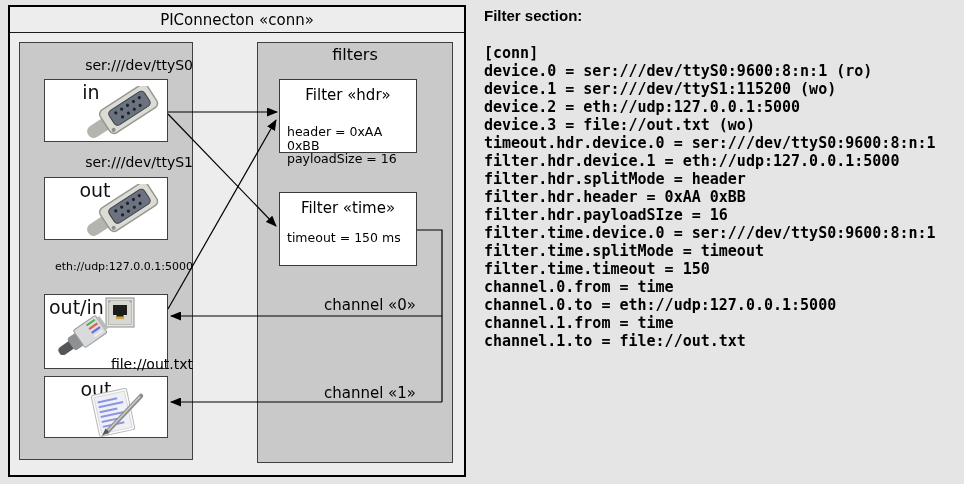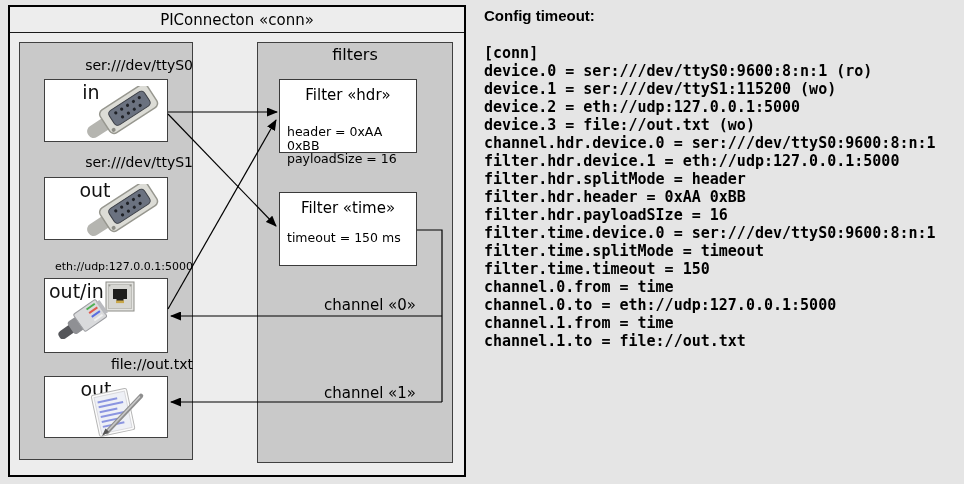--- a/index.html
+++ b/index.html
@@ -97,21 +97,21 @@
             <circle cx="46.5" cy="30" r="1.6" fill="#1f2126"></circle>
             <circle cx="53.5" cy="30" r="1.6" fill="#1f2126"></circle>
             <circle cx="60.5" cy="30" r="1.6" fill="#1f2126"></circle>
           <circle cx="25" cy="36" r="2" fill="#8d8d86"></circle>
         </g>
       </svg>
     </span>
   </div>
 
   <div class="abs dev-label small" style="top:259px;">eth://udp:127.0.0.1:5000</div>
-  <div class="abs white-box" style="top:278px;height:75px;">
+  <div class="abs white-box" style="top:294px;height:75px;">
     <div class="big-label" style="text-align:left;padding-left:4px;">out/in</div>
     <span class="icon-wrap" style="left:60px;top:2px;">
       <svg width="30" height="32" viewBox="0 0 30 32">
         <rect x="1" y="1" width="28" height="29" fill="#e3e3e0" stroke="#8d8d88"></rect>
         <rect x="3.5" y="3.5" width="23" height="24" fill="#d6d6d2" stroke="#bdbdb8"></rect>
         <path d="M8 8 h14 v10 h-3.5 v3 h-7 v-3 H8 z" fill="#1c1c1a"></path>
         <rect x="11" y="19.5" width="8" height="2.6" fill="#caa84a"></rect>
         <circle cx="4.5" cy="4.5" r="1" fill="#9a9a94"></circle>
           <circle cx="25.5" cy="4.5" r="1" fill="#9a9a94"></circle>
       </svg>
@@ -178,28 +178,28 @@
       </marker>
     </defs>
     <line x1="168" y1="112" x2="277" y2="112" stroke="#000" stroke-width="1.2" marker-end="url(#arr)"></line>
     <line x1="168" y1="114" x2="276" y2="226" stroke="#000" stroke-width="1.2" marker-end="url(#arr)"></line>
     <line x1="168" y1="309" x2="276" y2="120" stroke="#000" stroke-width="1.2" marker-end="url(#arr)"></line>
     <path d="M417,230 H442 V402" fill="none" stroke="#000" stroke-width="1.2"></path>
     <line x1="442" y1="316" x2="171" y2="316" stroke="#000" stroke-width="1.2" marker-end="url(#arr)"></line>
     <line x1="442" y1="402" x2="171" y2="402" stroke="#000" stroke-width="1.2" marker-end="url(#arr)"></line>
   </svg>
 
-  <div class="abs cfg-heading">Config timeout:</div>
+  <div class="abs cfg-heading">Filter section:</div>
   <div class="abs cfg-block">
     <div class="cfg-line">[conn]</div>
     <div class="cfg-line">device.0 = ser:///dev/ttyS0:9600:8:n:1 (ro)</div>
     <div class="cfg-line">device.1 = ser:///dev/ttyS1:115200 (wo)</div>
     <div class="cfg-line">device.2 = eth://udp:127.0.0.1:5000</div>
     <div class="cfg-line">device.3 = file://out.txt (wo)</div>
-    <div class="cfg-line">channel.hdr.device.0 = ser:///dev/ttyS0:9600:8:n:1</div>
+    <div class="cfg-line">timeout.hdr.device.0 = ser:///dev/ttyS0:9600:8:n:1</div>
     <div class="cfg-line">filter.hdr.device.1 = eth://udp:127.0.0.1:5000</div>
     <div class="cfg-line">filter.hdr.splitMode = header</div>
     <div class="cfg-line">filter.hdr.header = 0xAA 0xBB</div>
     <div class="cfg-line">filter.hdr.payloadSIze = 16</div>
     <div class="cfg-line">filter.time.device.0 = ser:///dev/ttyS0:9600:8:n:1</div>
     <div class="cfg-line">filter.time.splitMode = timeout</div>
     <div class="cfg-line">filter.time.timeout = 150</div>
     <div class="cfg-line">channel.0.from = time</div>
     <div class="cfg-line">channel.0.to = eth://udp:127.0.0.1:5000</div>
     <div class="cfg-line">channel.1.from = time</div>

